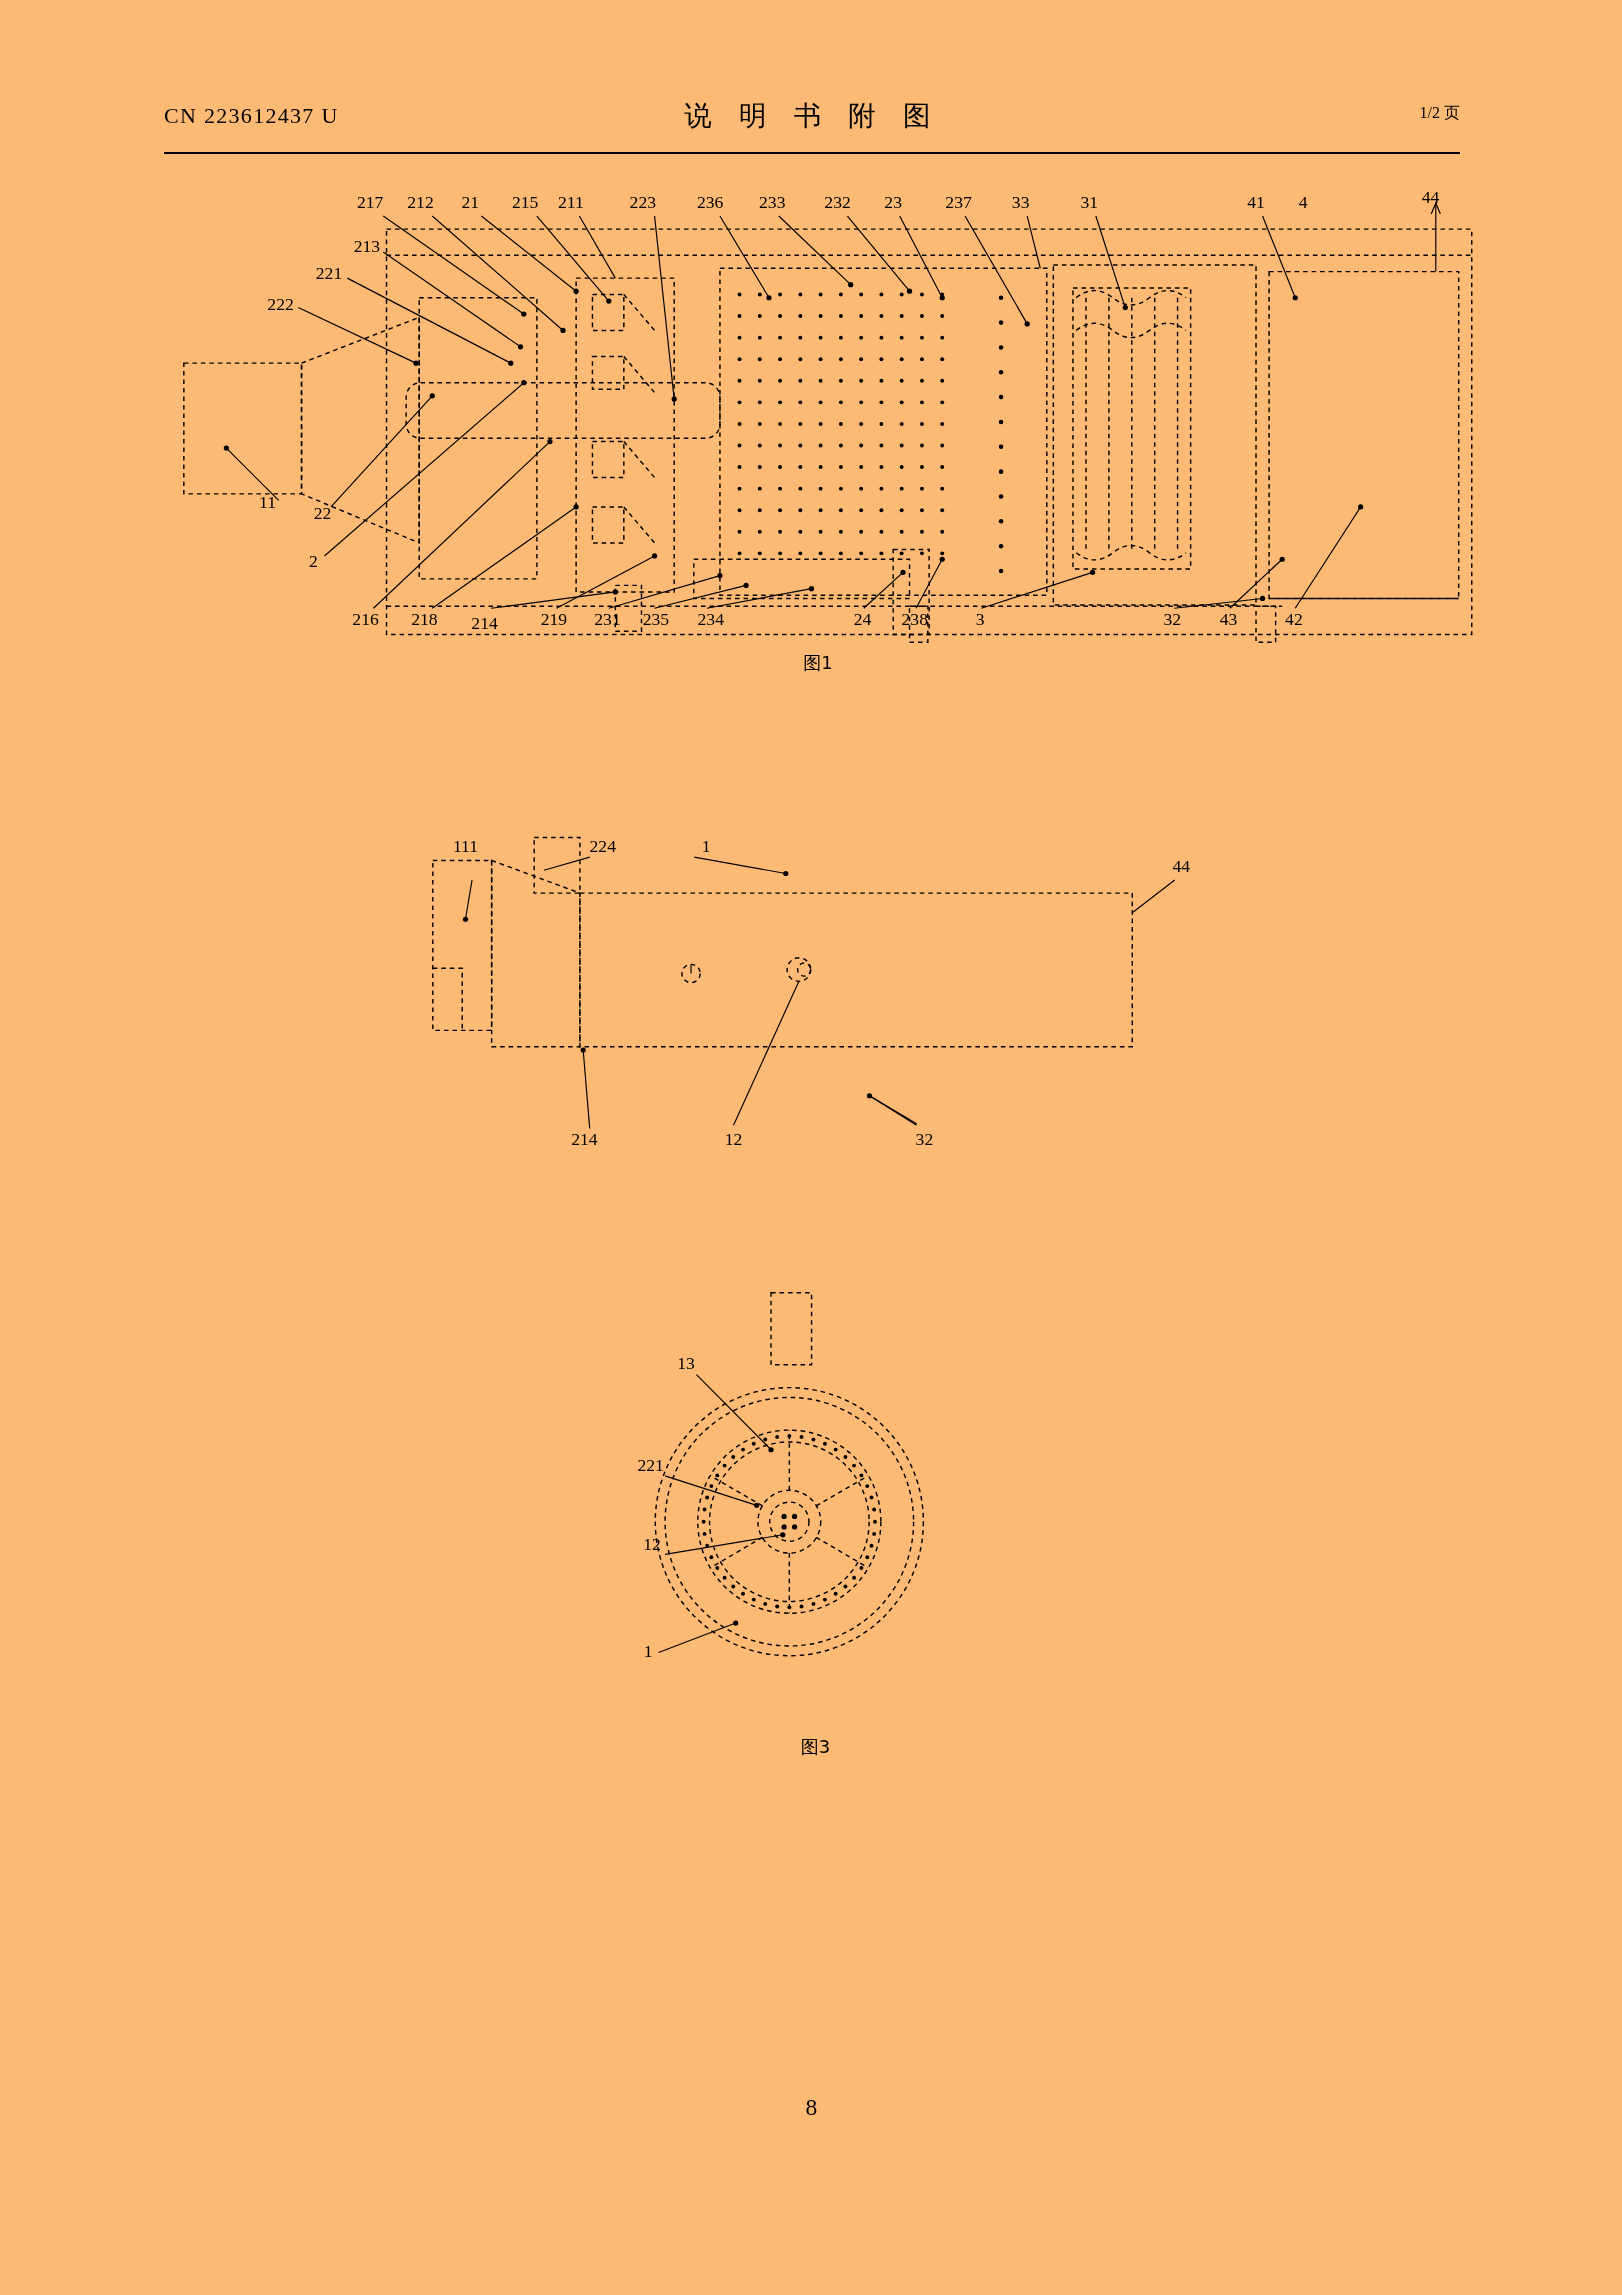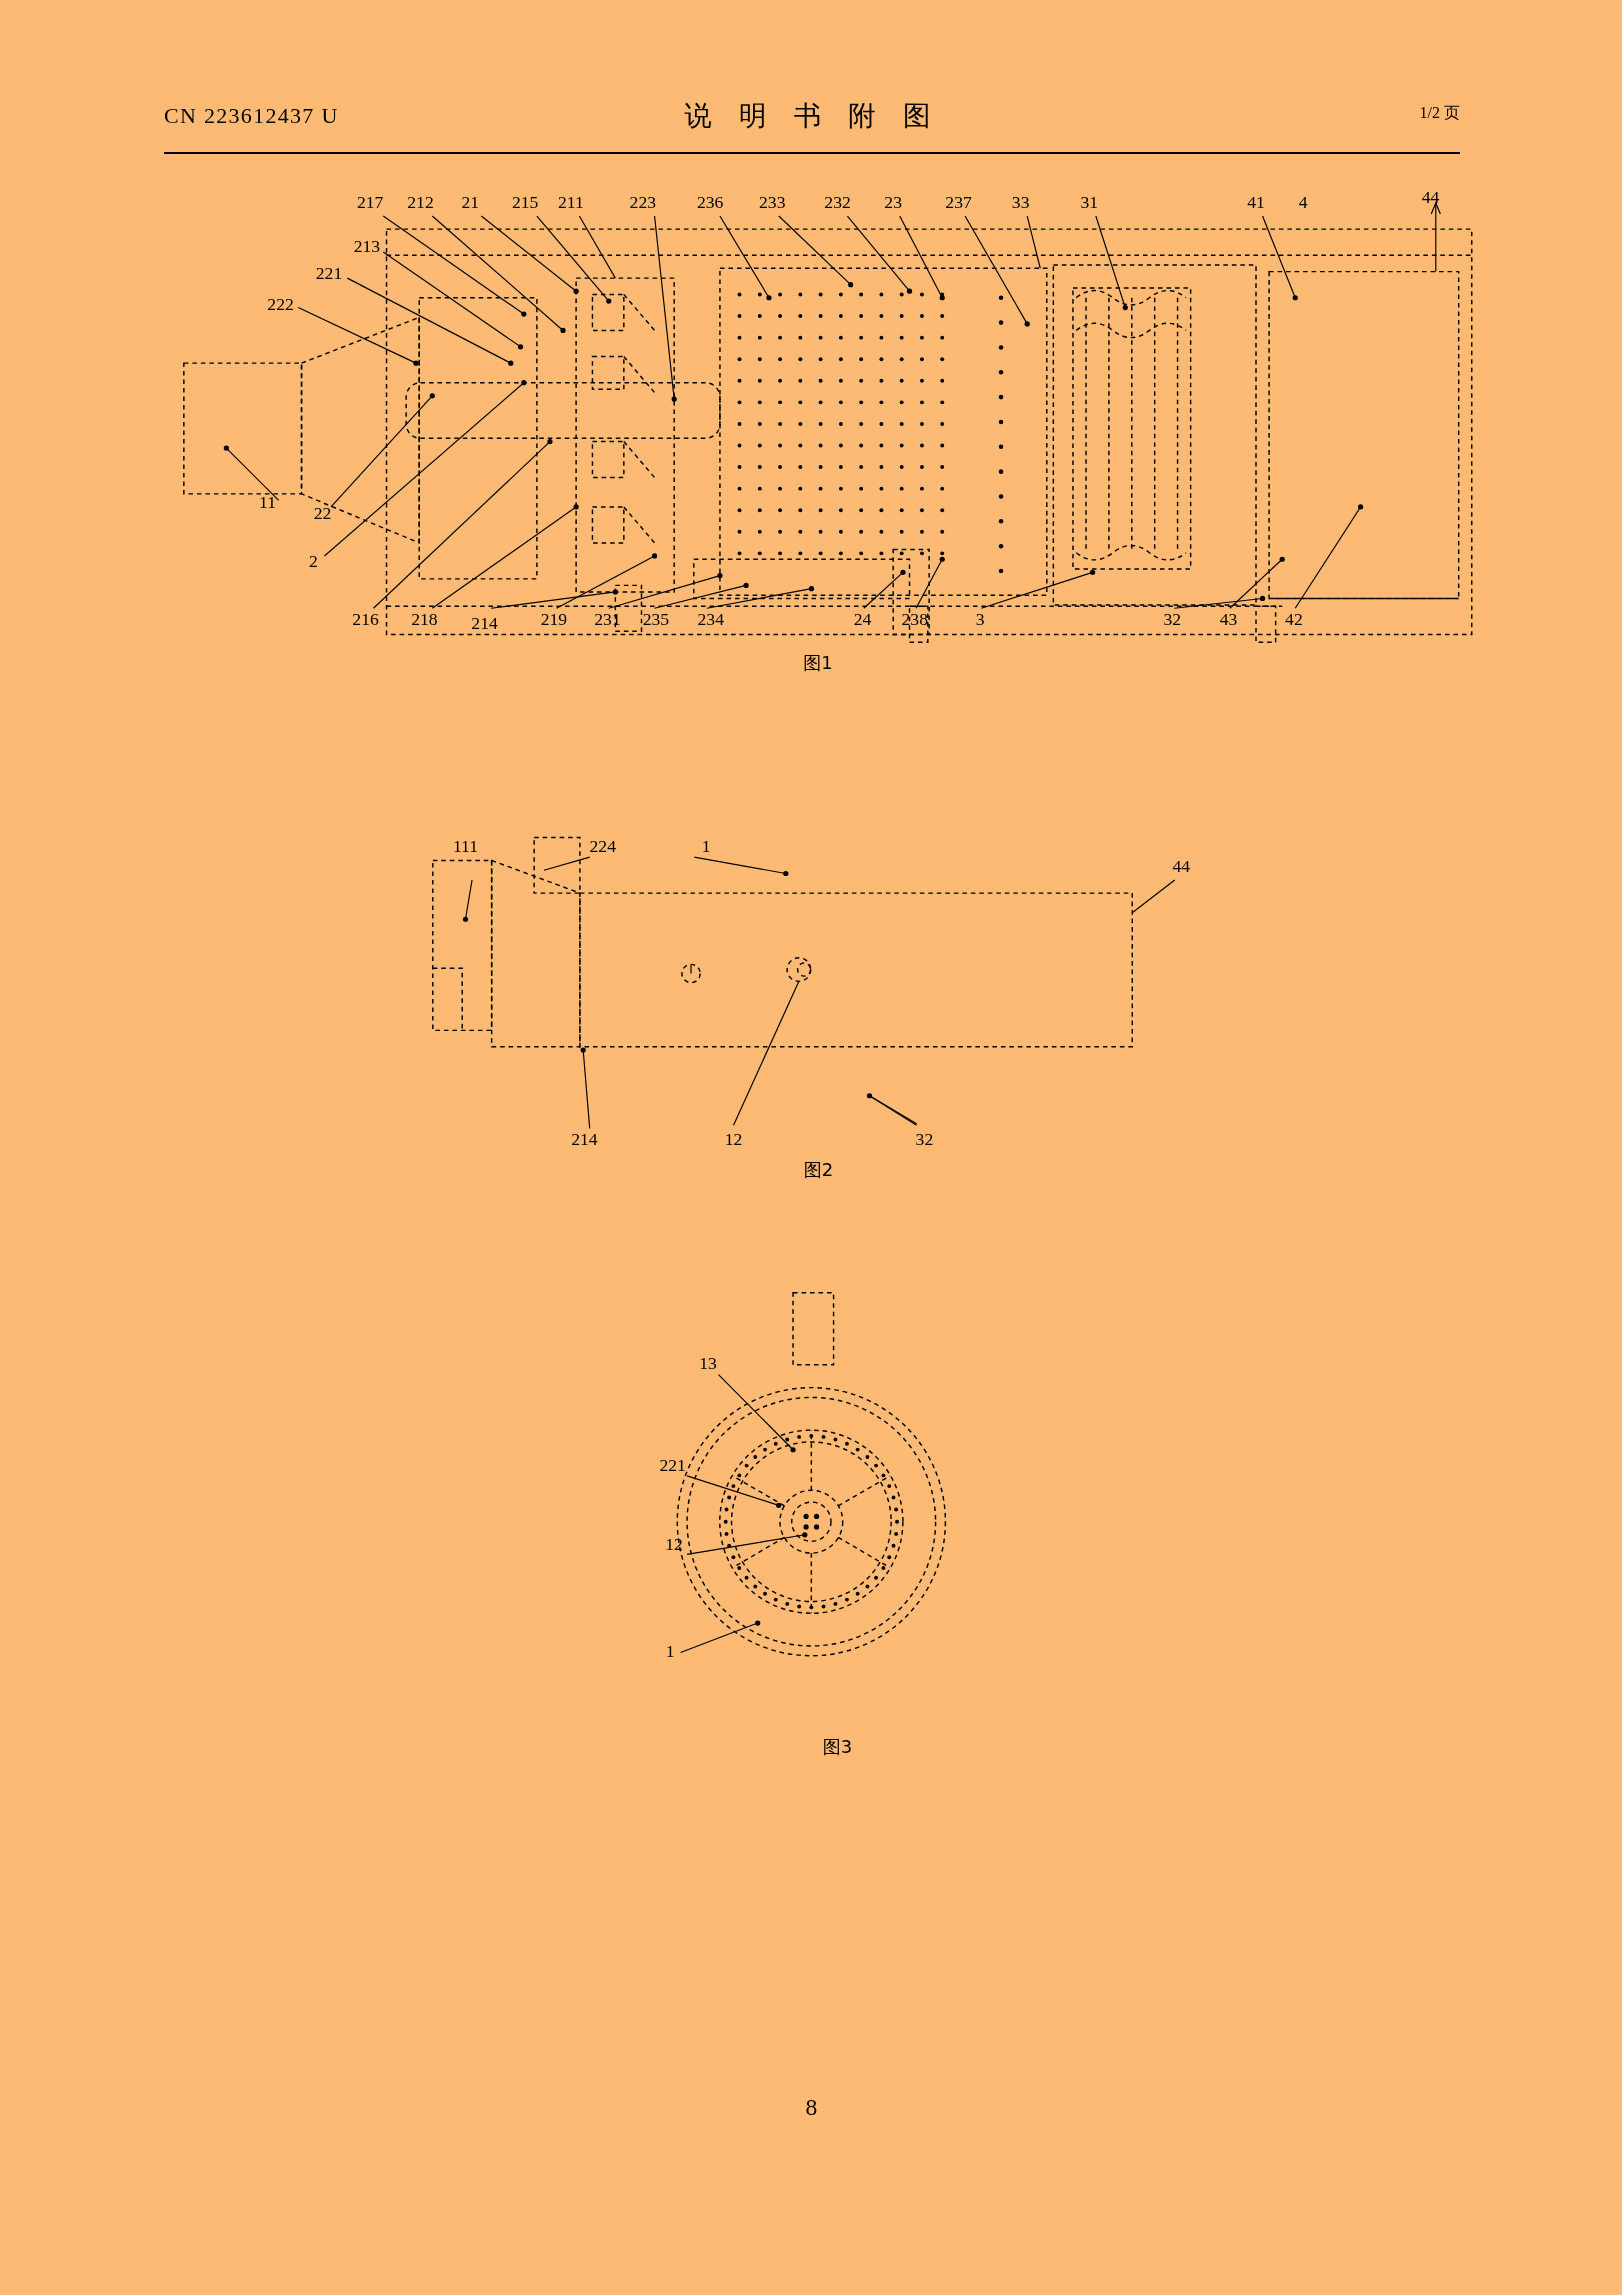--- a/index.html
+++ b/index.html
@@ -465,24 +465,23 @@
       <path class="ln-lead" d="M728 405 L800 448"></path>
 
       <text class="lbl" x="110" y="32" text-anchor="middle">111</text>
       <text class="lbl" x="320" y="32" text-anchor="middle">224</text>
       <text class="lbl" x="478" y="32" text-anchor="middle">1</text>
       <text class="lbl" x="1205" y="62" text-anchor="middle">44</text>
       <text class="lbl" x="292" y="480" text-anchor="middle">214</text>
       <text class="lbl" x="520" y="480" text-anchor="middle">12</text>
       <text class="lbl" x="812" y="480" text-anchor="middle">32</text>
     </svg>
-    <div class="fig-caption" style="top:327px;">图2</div>
   </div>
 
-  <div class="figure" style="left:589px; top:1283px; width:497px; height:497px;">
+  <div class="figure" style="left:567px; top:1283px; width:497px; height:497px;">
     <svg width="497" height="497" viewBox="0 0 760 760">
 
       <rect class="ln-d" x="312" y="15" width="62" height="110"></rect>
 
       <circle class="ln-d" cx="340" cy="365" r="205"></circle>
       <circle class="ln-d" cx="340" cy="365" r="190"></circle>
 
       <circle class="ln-d" cx="340" cy="365" r="140"></circle>
       <circle class="ln-d" cx="340" cy="365" r="122"></circle>
 

